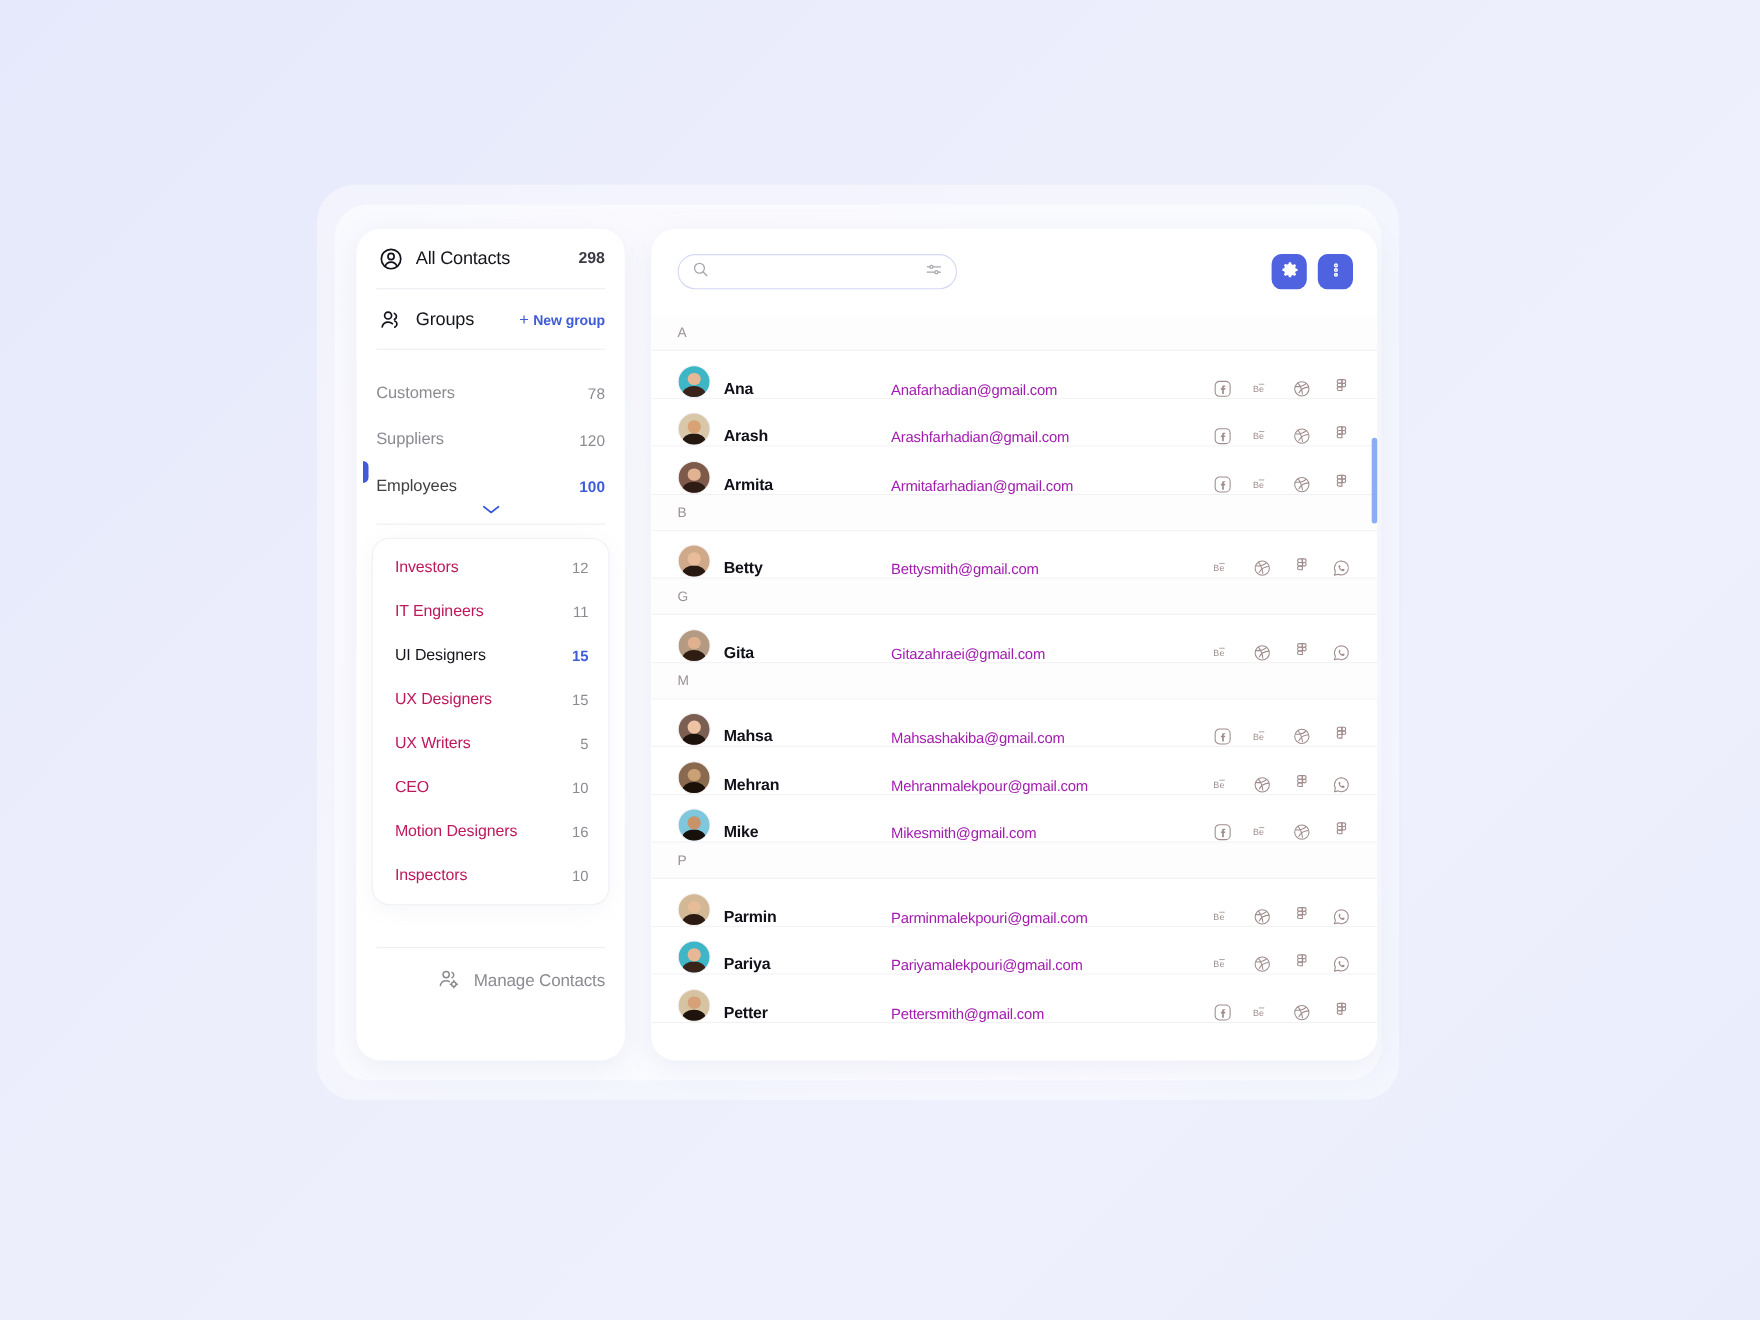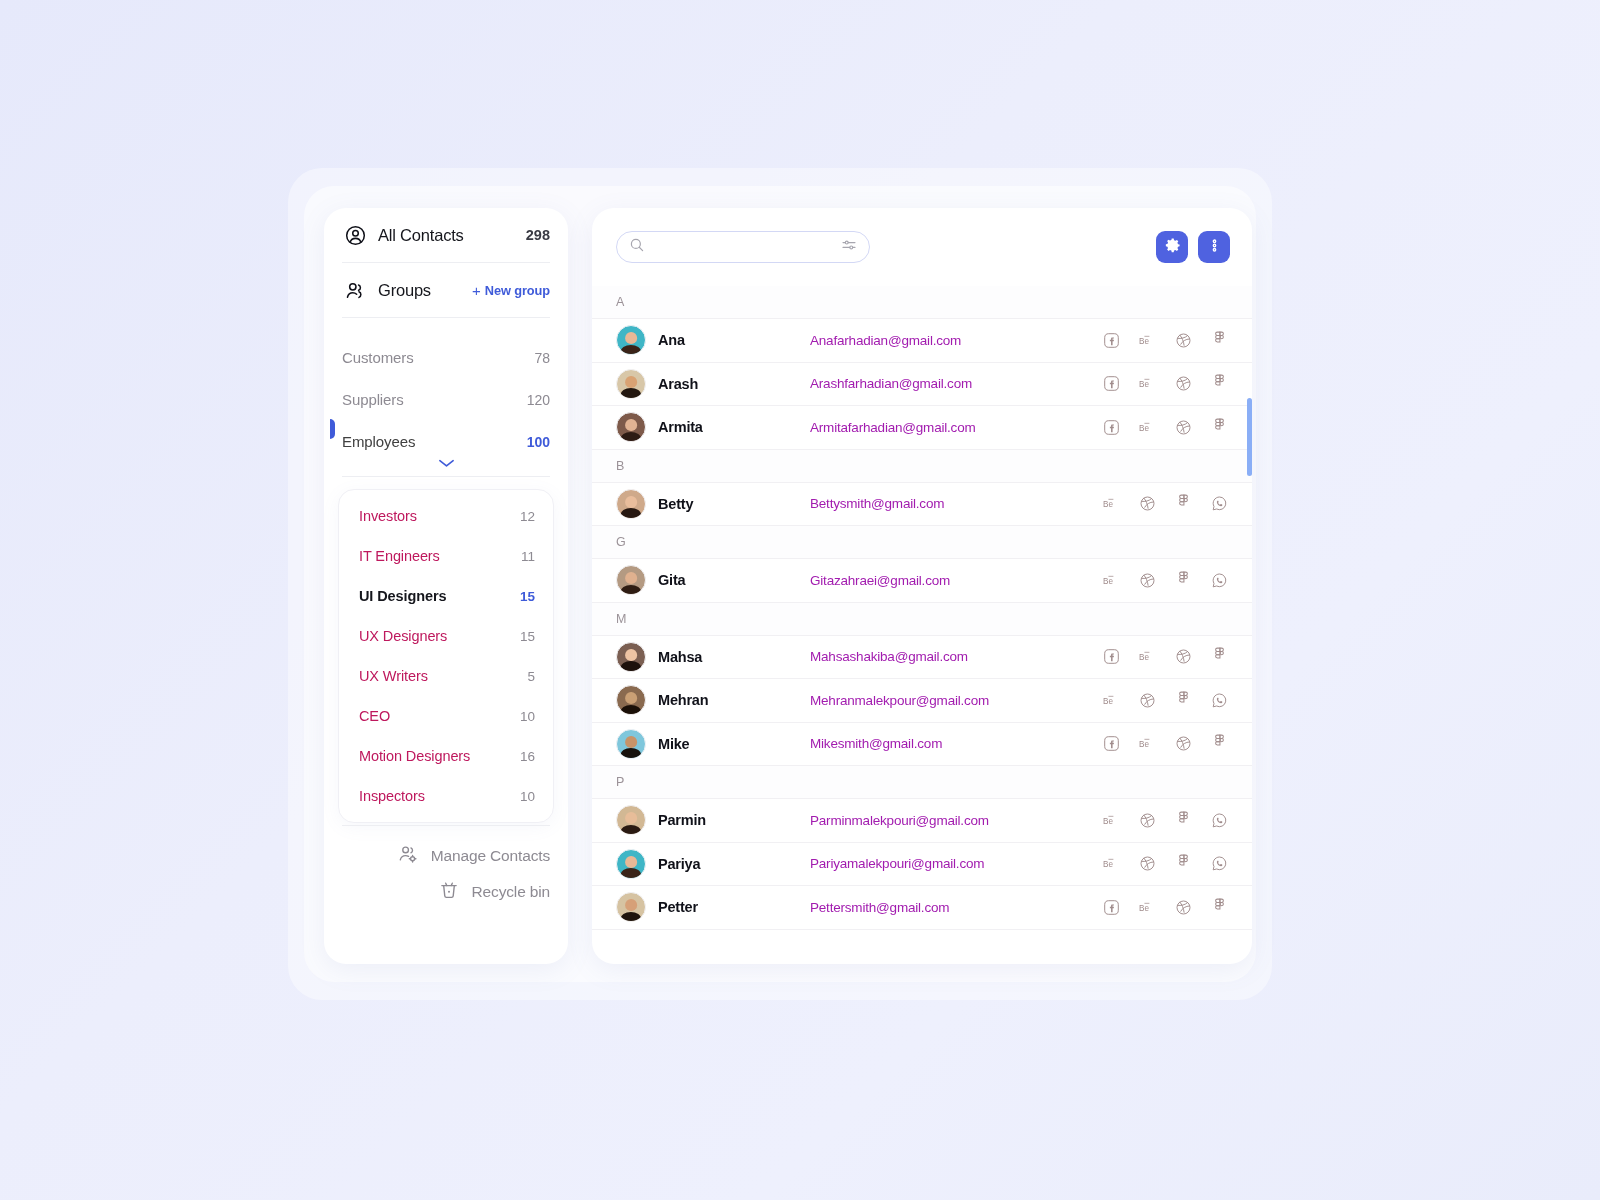--- a/index.html
+++ b/index.html
@@ -139,21 +139,21 @@
   .sub-item {
     display: flex;
     align-items: center;
     height: 40px;
     padding: 0 18px 0 20px;
     position: relative;
     cursor: pointer;
   }
   .sub-item .lbl { font-size: 14.5px; color: #be185d; letter-spacing: -0.1px; }
   .sub-item .num { margin-left: auto; font-size: 13.5px; color: #8d8a92; font-weight: 500; }
-  .sub-item.active .lbl { color: #15161c; font-weight: 700; }
+  .sub-item.active .lbl { color: #15161c; font-weight: 400; }
   .sub-item.active .num { color: #3f5bd9; font-weight: 700; }
 
   .sb-footer {
     position: absolute;
     left: 0; right: 0;
     bottom: 54px;
   }
   .foot-divider { height:1px; background:#edeef2; margin: 0 18px 12px 18px; }
   .foot-item {
     display: flex;
@@ -230,21 +230,21 @@
     align-items: center;
     padding-left: 24px;
     font-size: 12.5px;
     color: #9b9298;
     border-bottom: 1px solid #f1f0f3;
     background: #fdfdfe;
   }
   .contact-row {
     height: 43.5px;
     display: flex;
-    align-items: center;
+    align-items: flex-end;
     padding: 0 24px;
     border-bottom: 1px solid #f1f0f3;
     cursor: pointer;
     background: #fff;
   }
   .avatar {
     width: 30px; height: 30px;
     border-radius: 50%;
     flex: 0 0 30px;
     overflow: hidden;
@@ -407,31 +407,20 @@
         <svg width="22" height="22" viewBox="0 0 24 24" fill="none" stroke="#8d8a92" stroke-width="1.5">
           <circle cx="9.4" cy="7.6" r="3.1"></circle>
           <path d="M3.6 18.4c.7-3 3-4.6 5.8-4.6 1.2 0 2.3.3 3.2.8" stroke-linecap="round"></path>
           <path d="M15.2 5.4a2.9 2.9 0 0 1 0 5.3" stroke-linecap="round"></path>
           <circle cx="17" cy="17.2" r="2.2"></circle>
           <path d="M17 13.6v1M17 19.8v1M13.4 17.2h1M19.6 17.2h1" stroke-linecap="round"></path>
         </svg>
       </span>
       <span class="lbl">Manage Contacts</span>
     </div>
-    <div class="foot-item">
-      <span class="ic">
-        <svg width="22" height="22" viewBox="0 0 24 24" fill="none" stroke="#8d8a92" stroke-width="1.5">
-          <path d="M4.2 7.2h15.6" stroke-linecap="round"></path>
-          <path d="M6.2 7.2 7.4 18.4a1.8 1.8 0 0 0 1.8 1.6h5.6a1.8 1.8 0 0 0 1.8-1.6L17.8 7.2" stroke-linejoin="round"></path>
-          <path d="M9.6 7.2 8.4 4.6M14.4 7.2l1.2-2.6" stroke-linecap="round"></path>
-          <circle cx="12" cy="14" r="1.1" fill="#8d8a92" stroke="none"></circle>
-        </svg>
-      </span>
-      <span class="lbl">Recycle bin</span>
-    </div>
   </div>
 </div>
 
 <div class="main">
 
   <div class="topbar">
     <div class="searchbox">
       <span>
         <svg width="16" height="16" viewBox="0 0 20 20" fill="none" stroke="#a7a6af" stroke-width="1.5">
           <circle cx="8.6" cy="8.6" r="5.6"></circle>

